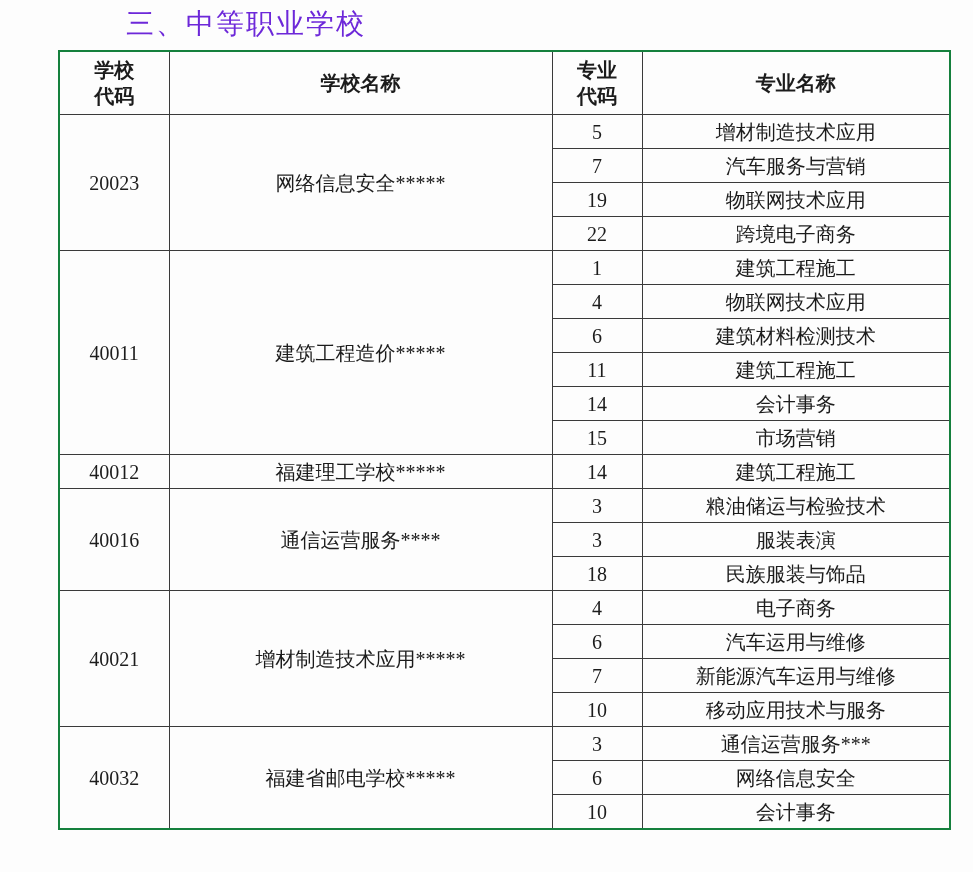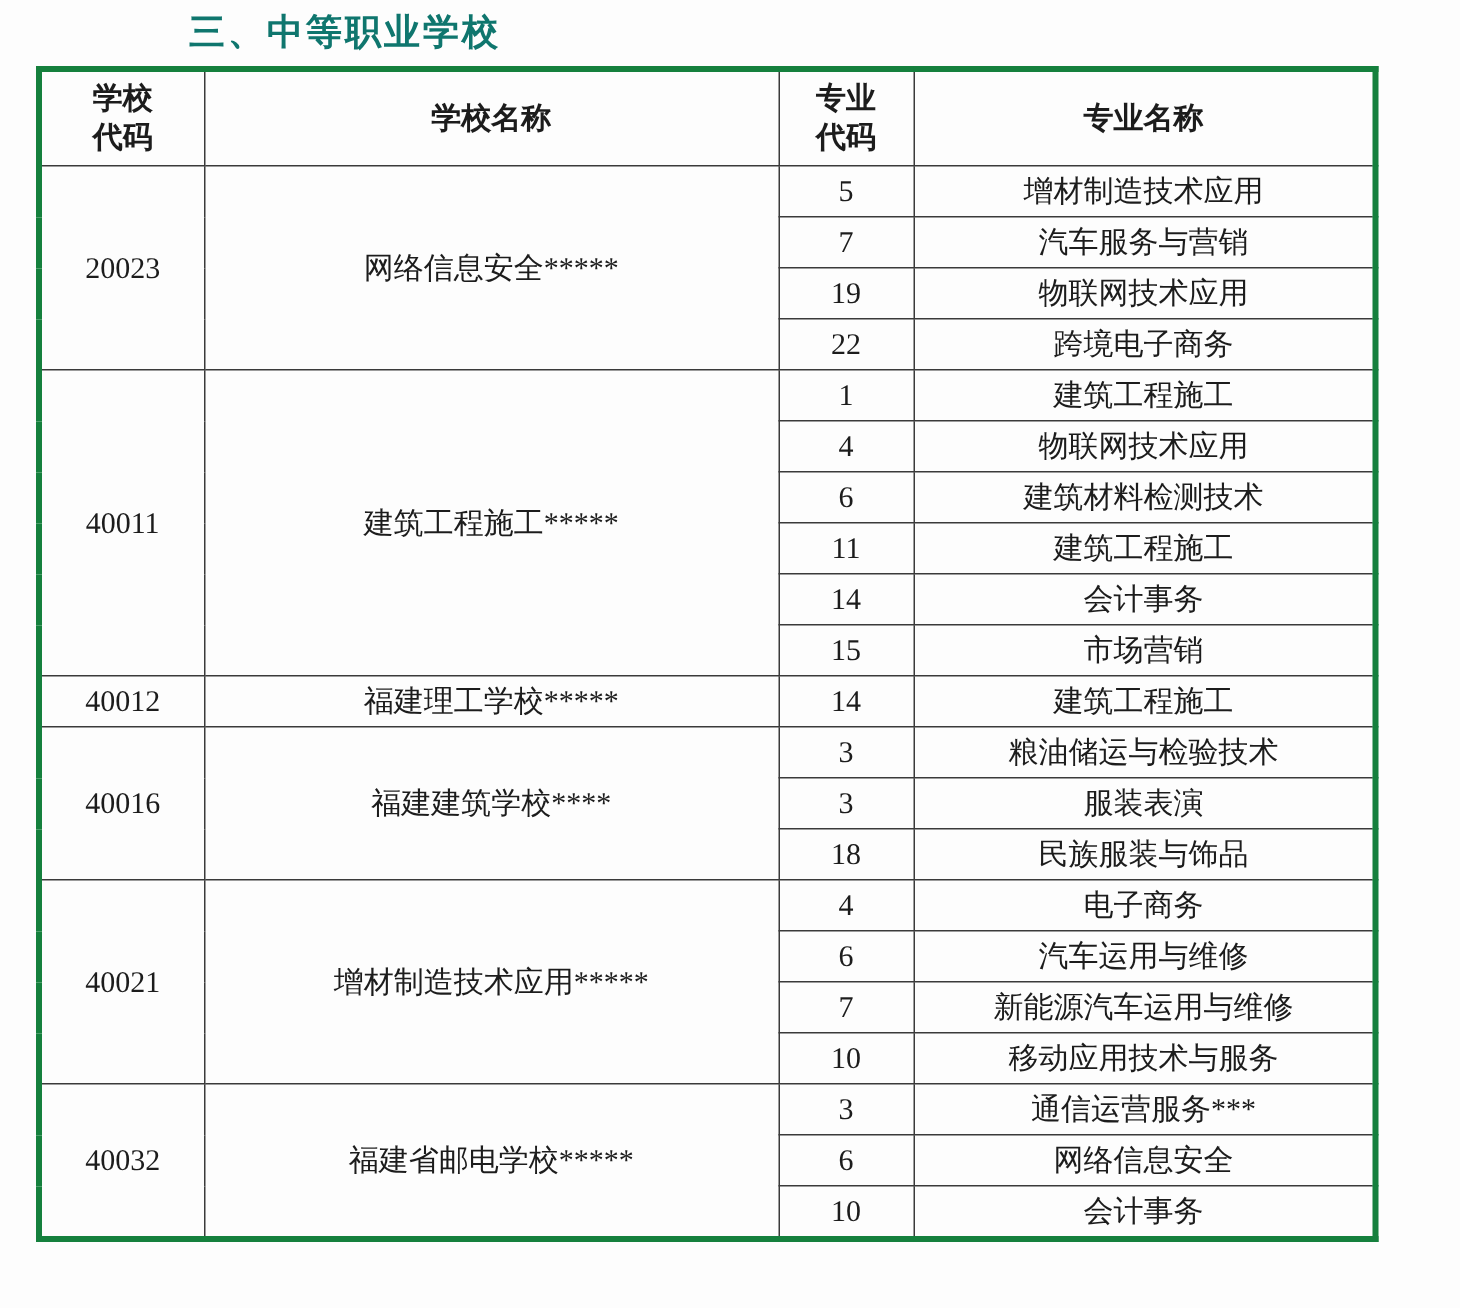--- a/index.html
+++ b/index.html
@@ -12,33 +12,33 @@
     font-family: "Liberation Serif", "DejaVu Serif", serif;
     color: #1c1c1c;
   }
   .page {
     width: 973px;
     height: 872px;
     position: relative;
   }
   .doc-title {
     font-family: "Liberation Sans", "DejaVu Sans", sans-serif;
-    font-weight: bold;
-    font-size: 24px;
+    font-weight: normal;
+    font-size: 28px;
     letter-spacing: 2px;
     margin: 0;
     padding: 5px 0 7px 126px;
-    color: #0f766e;
+    color: #6d28d9;
   }
   table.school-table {
     border-collapse: collapse;
     table-layout: fixed;
-    margin-left: 24px;
+    margin-left: 58px;
     width: 891px;
-    border: 4px solid #15803d;
+    border: 2px solid #15803d;
   }
   .school-table th, .school-table td {
     border: 1.4px solid #3a3a3a;
     text-align: center;
     vertical-align: middle;
     padding: 0 4px;
     font-size: 20px;
     line-height: 1.3;
     background: #fdfdfd;
   }
@@ -92,21 +92,21 @@
         <tr>
           <td>19</td>
           <td>物联网技术应用</td>
         </tr>
         <tr>
           <td>22</td>
           <td>跨境电子商务</td>
         </tr>
         <tr>
           <td rowspan="6">40011</td>
-          <td rowspan="6">建筑工程施工*****</td>
+          <td rowspan="6">建筑工程造价*****</td>
           <td>1</td>
           <td>建筑工程施工</td>
         </tr>
         <tr>
           <td>4</td>
           <td>物联网技术应用</td>
         </tr>
         <tr>
           <td>6</td>
           <td>建筑材料检测技术</td>
@@ -124,21 +124,21 @@
           <td>市场营销</td>
         </tr>
         <tr>
           <td rowspan="1">40012</td>
           <td rowspan="1">福建理工学校*****</td>
           <td>14</td>
           <td>建筑工程施工</td>
         </tr>
         <tr>
           <td rowspan="3">40016</td>
-          <td rowspan="3">福建建筑学校****</td>
+          <td rowspan="3">通信运营服务****</td>
           <td>3</td>
           <td>粮油储运与检验技术</td>
         </tr>
         <tr>
           <td>3</td>
           <td>服装表演</td>
         </tr>
         <tr>
           <td>18</td>
           <td>民族服装与饰品</td>

